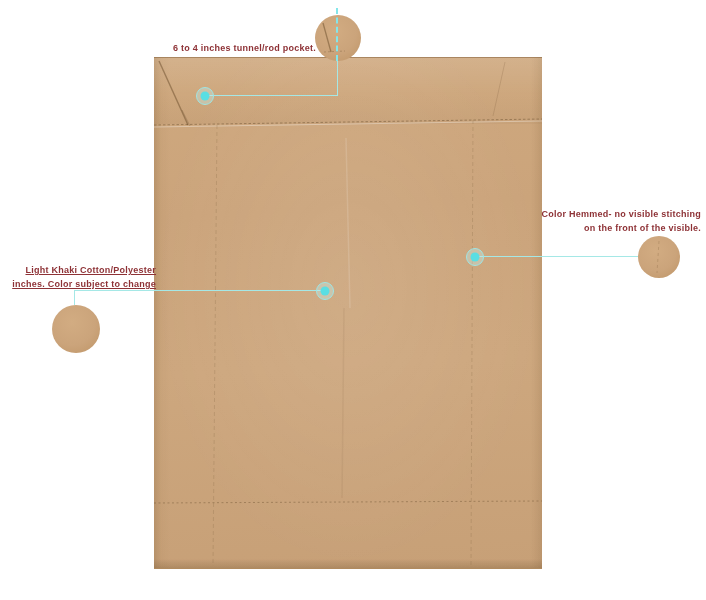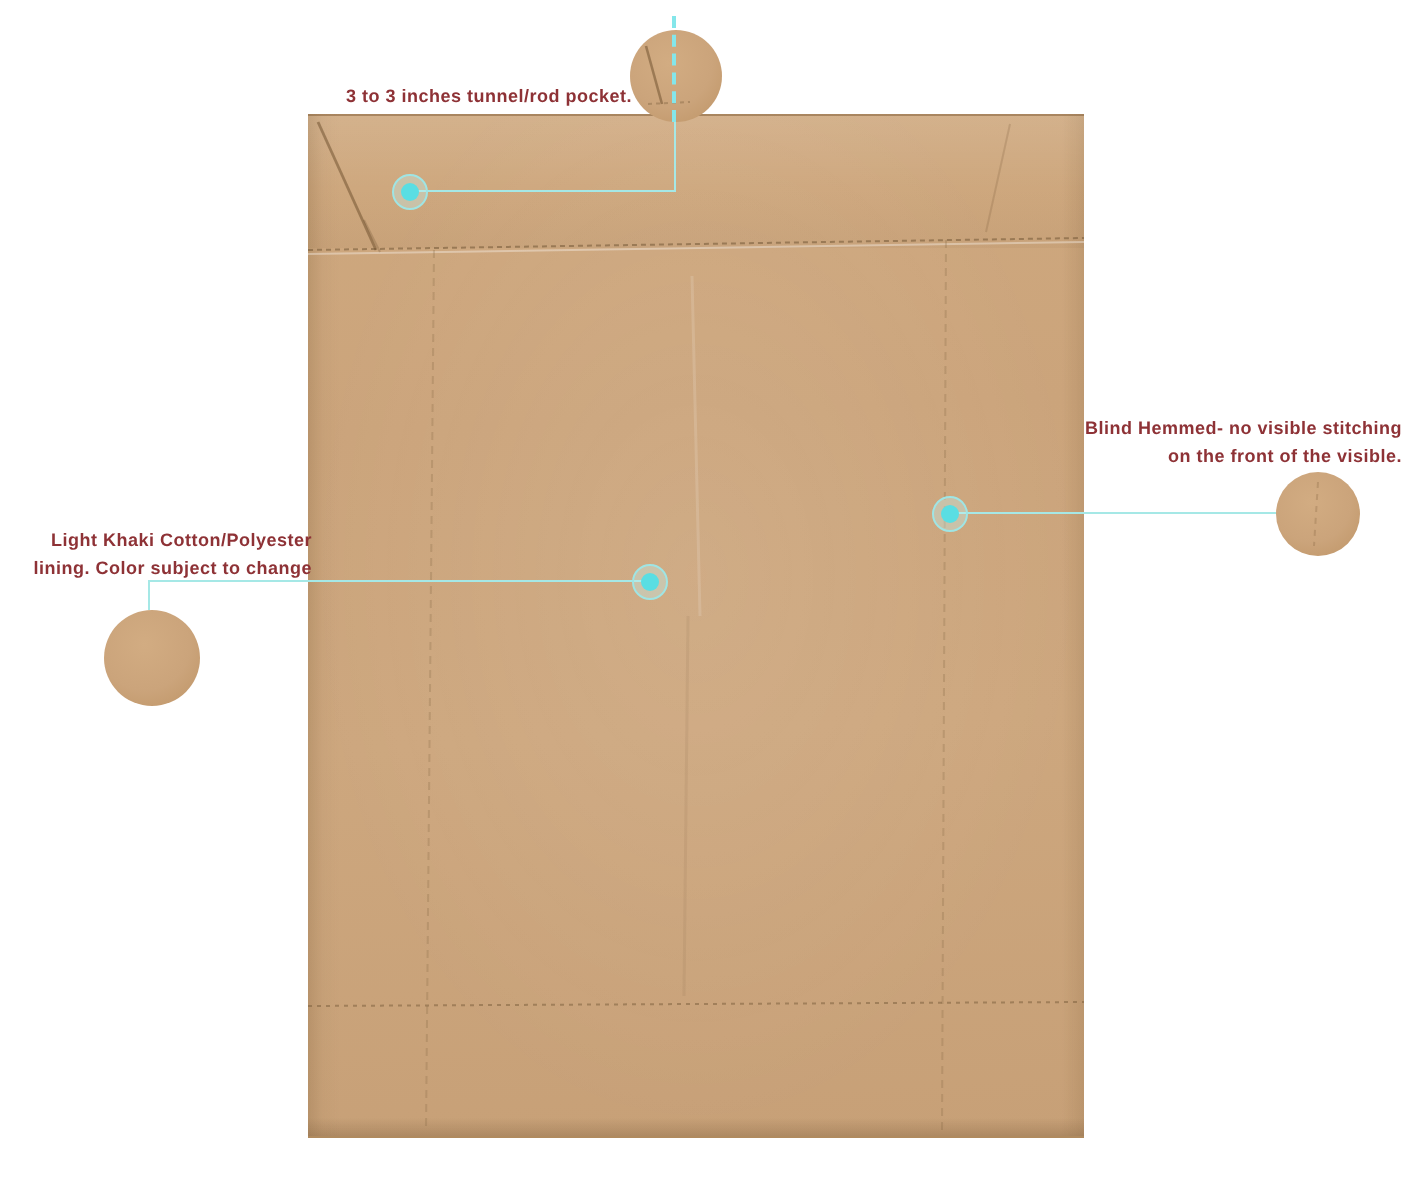--- a/index.html
+++ b/index.html
@@ -81,21 +81,21 @@
     color: var(--label-text, #8e3236);
     font-size: 9px;
     font-weight: bold;
     letter-spacing: 0.25px;
     line-height: 14px;
     z-index: 2;
     white-space: nowrap;
   }
   .label-rod-pocket { left: 0; width: 316px; top: 41px; text-align: right; }
   .label-blind-hem  { right: 5px; top: 207px; text-align: right; }
-  .label-lining     { left: 6px; width: 150px; top: 263px; text-align: right; }
+  .label-lining     { left: 6px; width: 150px; top: 263px; text-align: right; text-decoration: underline; }
 </style>
 </head>
 <body>
 
 <div id="stage">
 
   <div class="panel">
     <div class="pocket-band"></div>
     <svg class="seamsvg" width="388" height="511" viewBox="0 0 388 511">
 
@@ -136,26 +136,26 @@
   <div class="marker" style="left:196px; top:87px;"></div>
 
   <div class="lead-h" style="left:475px; top:256px; width:163px;"></div>
   <div class="marker" style="left:466px; top:248px;"></div>
 
   <div class="lead-h" style="left:74px; top:290px; width:251px;"></div>
   <div class="lead-v" style="left:74px; top:290px; height:15px;"></div>
   <div class="marker" style="left:316px; top:282px;"></div>
 
   <div class="label label-rod-pocket">
-    <span>3 to 3 inches tunnel/rod pocket.</span>
+    <span>6 to 4 inches tunnel/rod pocket.</span>
   </div>
 
   <div class="label label-blind-hem">
-    <div>Blind Hemmed- no visible stitching</div>
+    <div>Color Hemmed- no visible stitching</div>
     <div>on the front of the visible.</div>
   </div>
 
   <div class="label label-lining">
     <div>Light Khaki Cotton/Polyester</div>
-    <div>lining. Color subject to change</div>
+    <div>inches. Color subject to change</div>
   </div>
 
 </div>
 
 </body></html>

